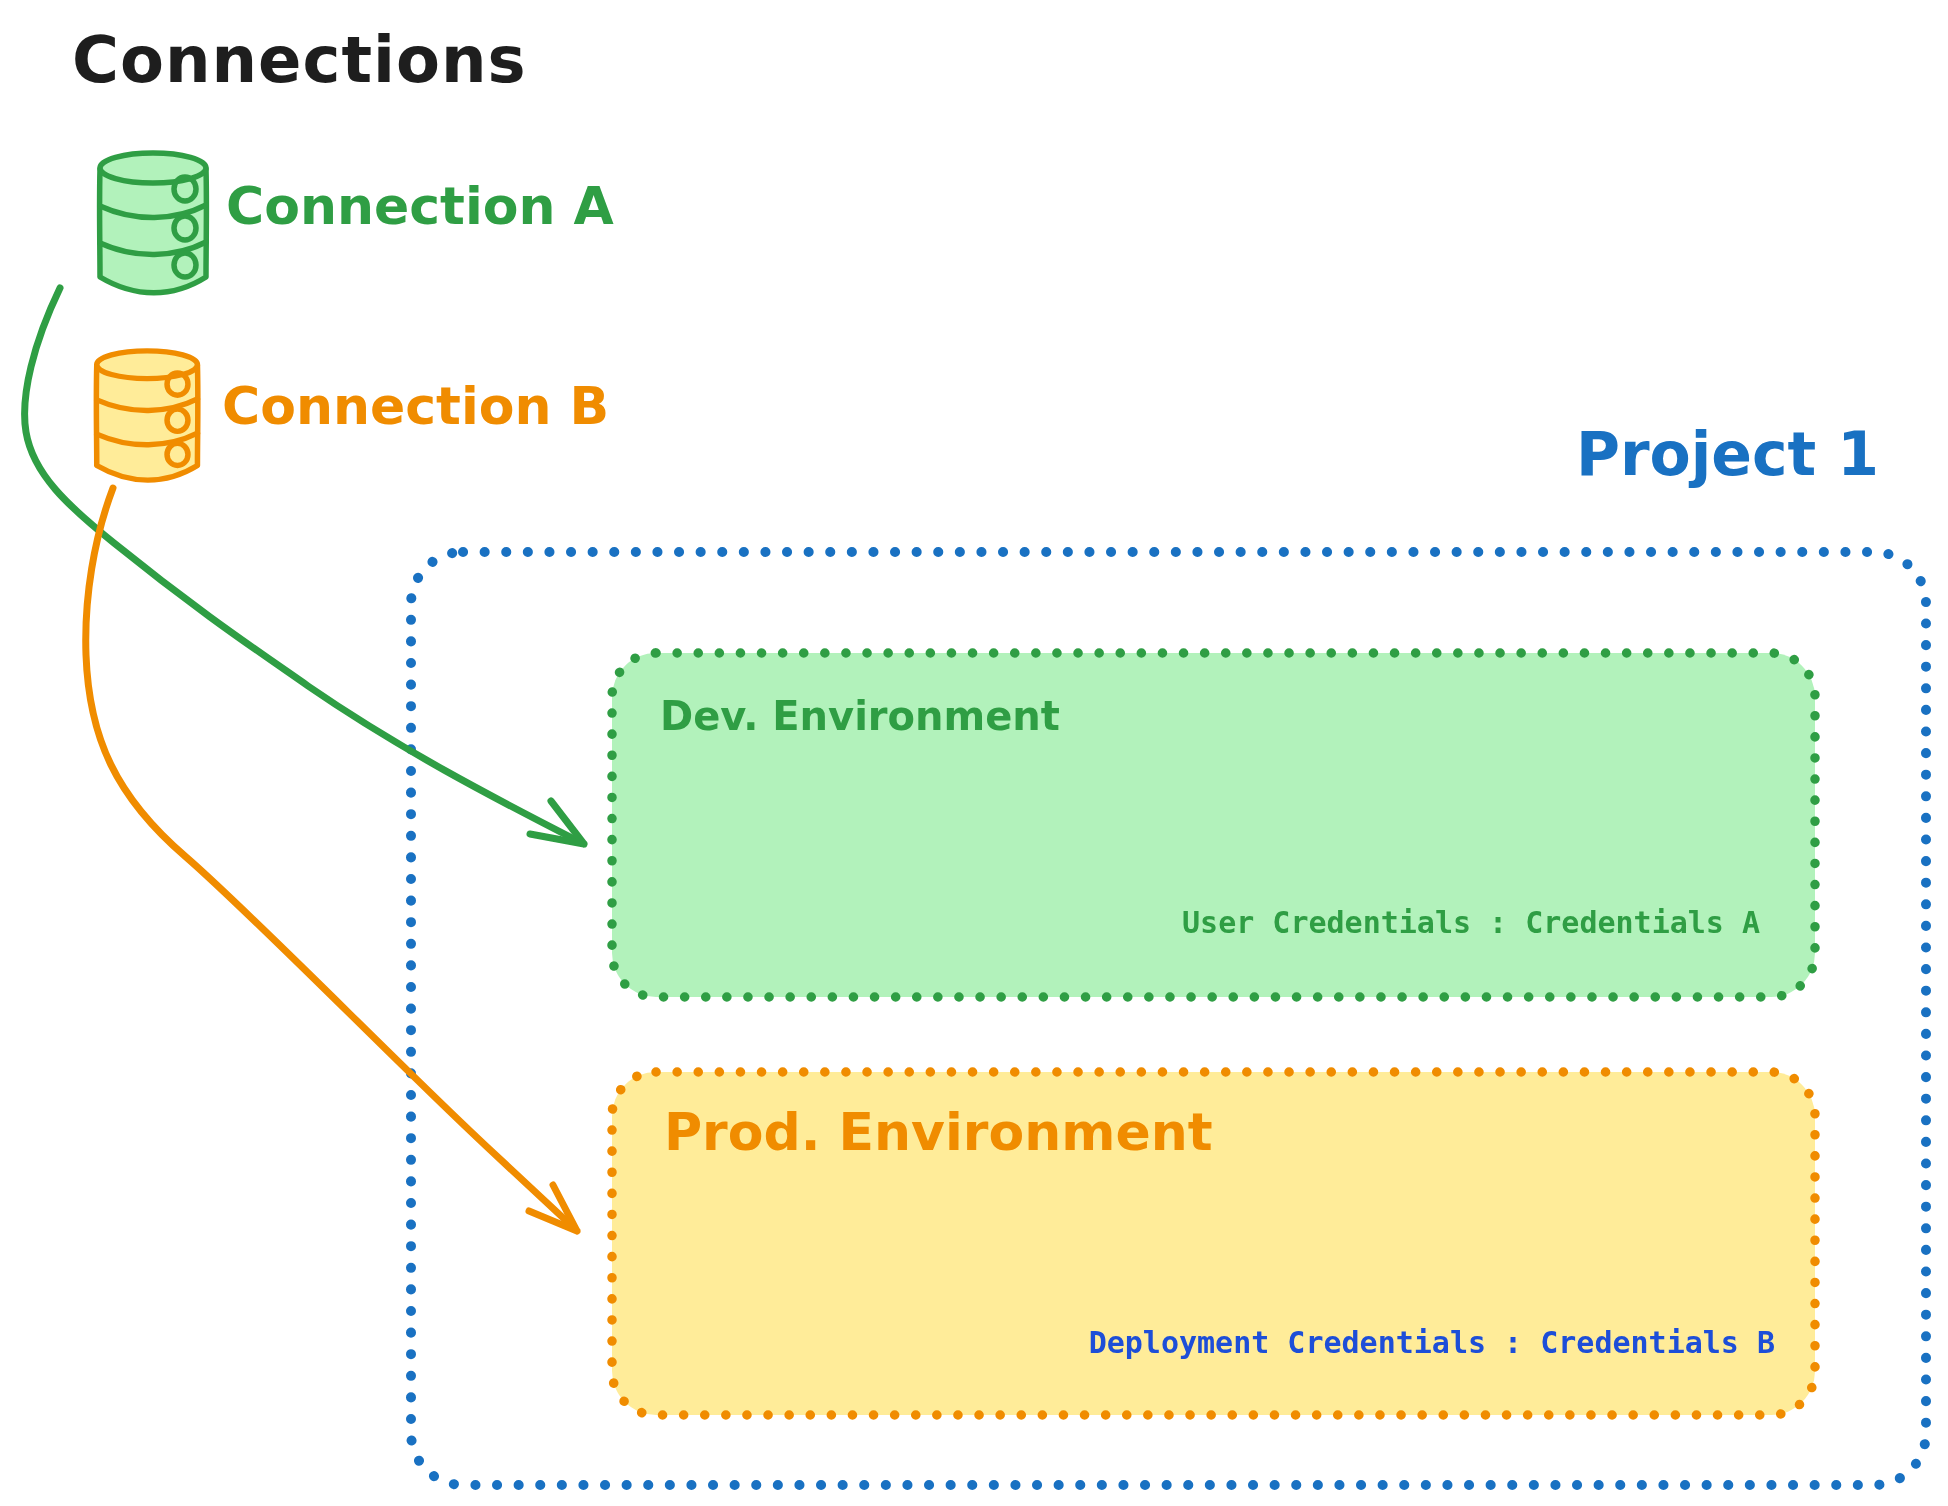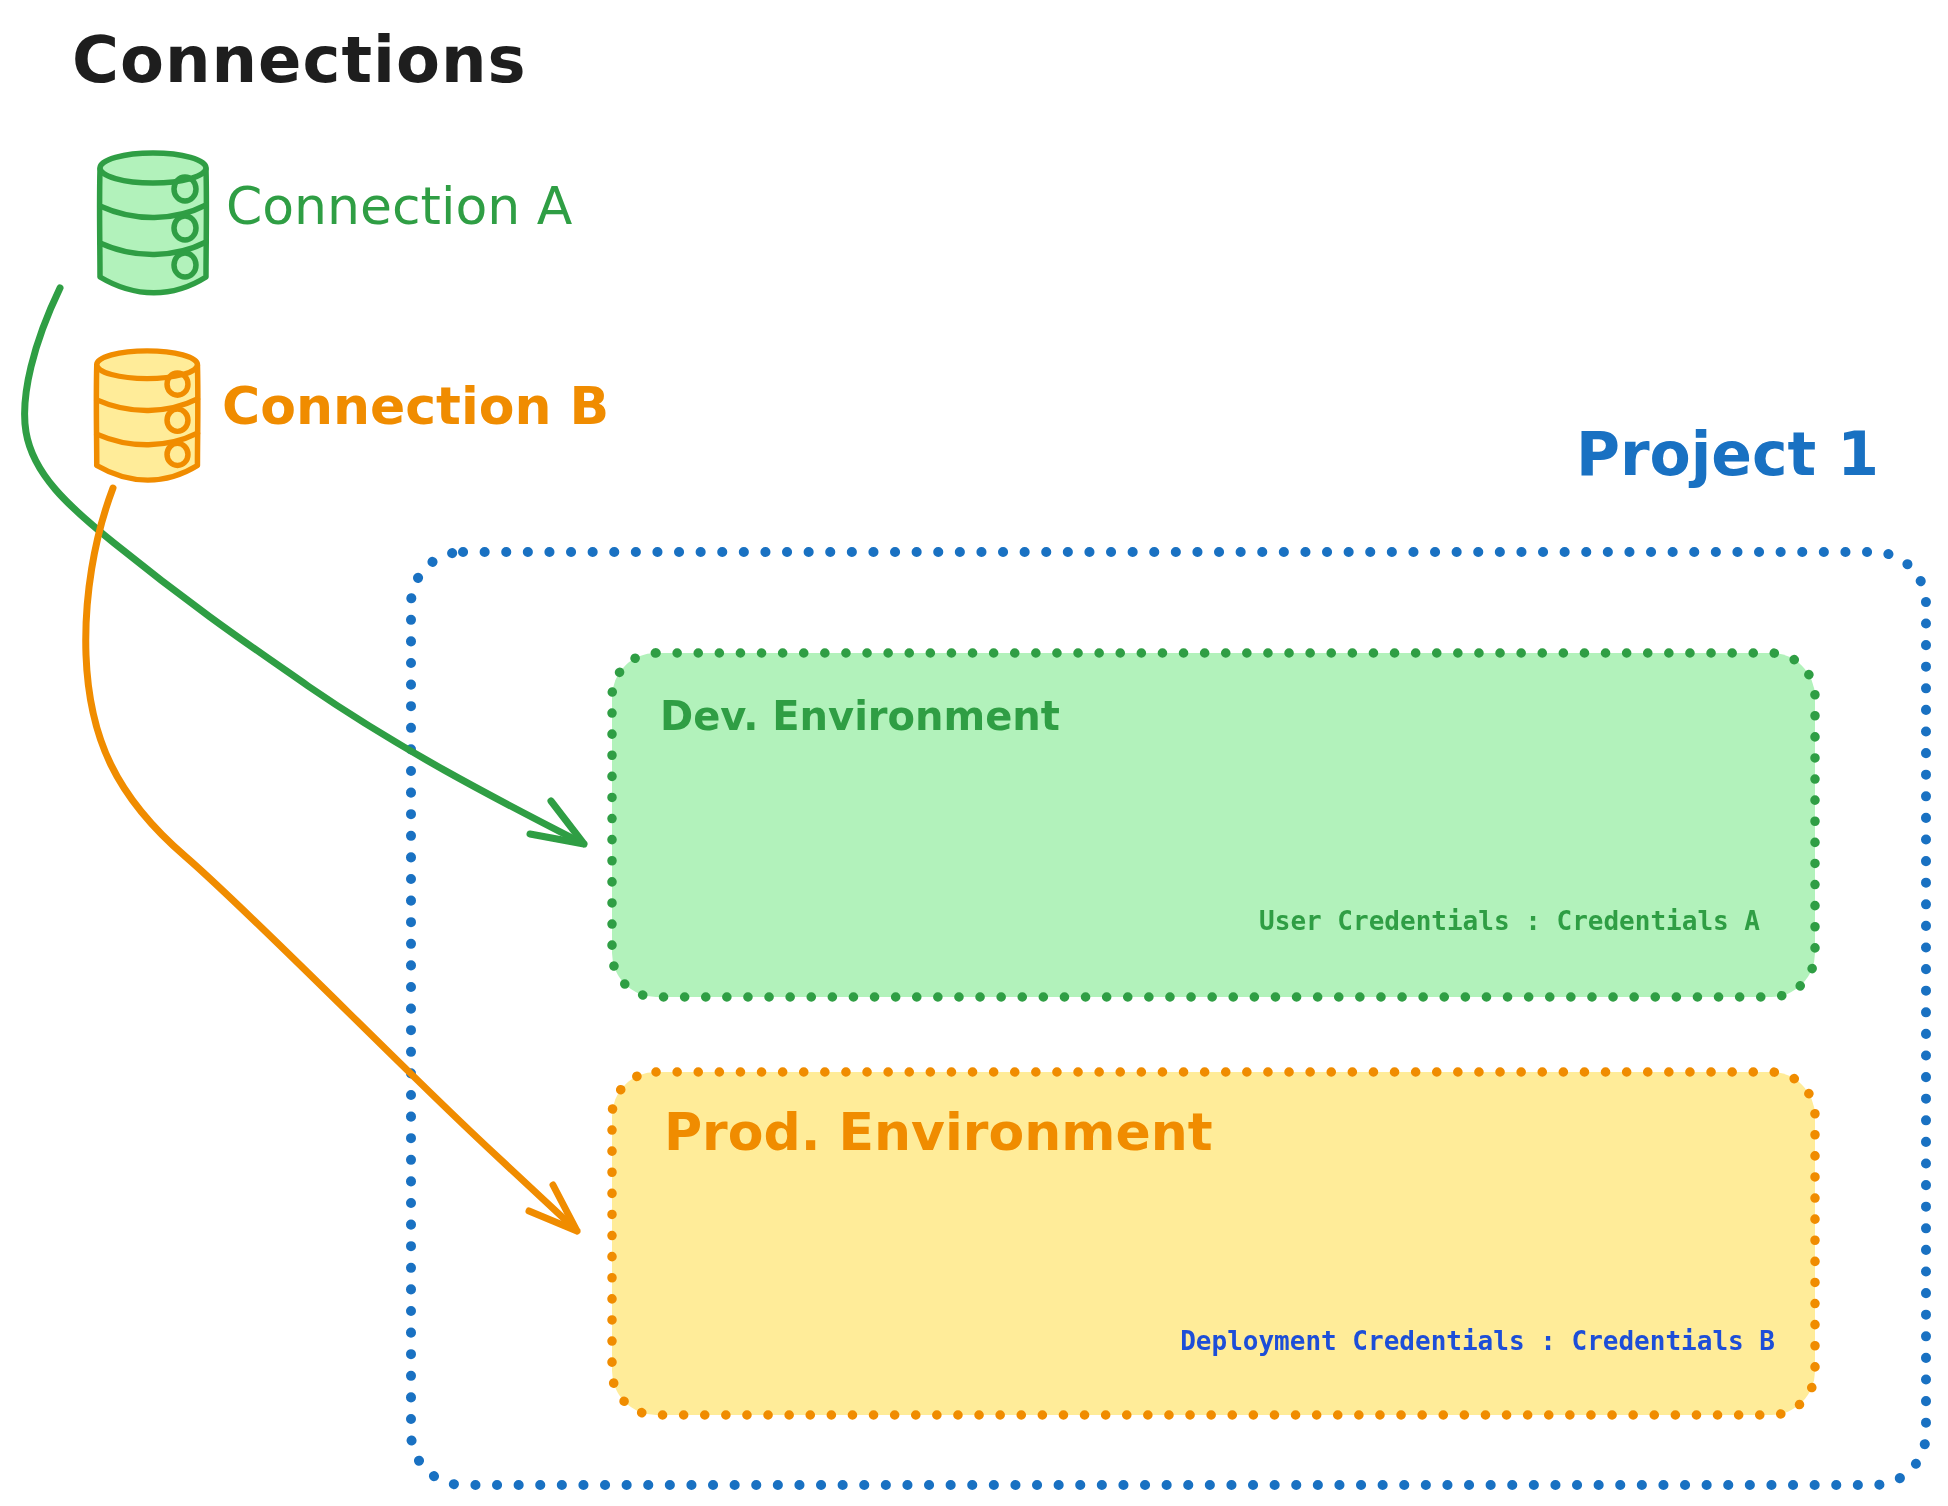--- a/index.html
+++ b/index.html
@@ -1,26 +1,26 @@
 <!DOCTYPE html>
 <html><head>
 <meta charset="utf-8">
 <style>
   html,body{margin:0;padding:0;background:#ffffff;}
   #canvas{position:relative;width:1948px;height:1506px;background:#ffffff;overflow:hidden;
           font-family:"DejaVu Sans",sans-serif;}
   #shapes{position:absolute;left:0;top:0;}
   .txt{position:absolute;white-space:nowrap;line-height:1;}
   .title{left:72px;top:28px;font-size:64px;font-weight:700;color:#1e1e1e;letter-spacing:1px;text-align:right;}
-  .conn-a{left:226px;top:180px;font-size:52px;font-weight:400;color:#2f9e44;}
+  .conn-a{left:226px;top:180px;font-size:52px;font-weight:700;color:#2f9e44;}
   .conn-b{left:222px;top:380px;font-size:52px;font-weight:700;color:#f08c00;}
   .project{left:1576px;top:424px;font-size:60px;font-weight:700;color:#1971c2;}
   .dev-label{left:660px;top:696px;font-size:40px;font-weight:700;color:#2f9e44;}
   .prod-label{left:664px;top:1106px;font-size:52px;font-weight:700;color:#f08c00;}
-  .cred{font-family:"DejaVu Sans Mono",monospace;font-size:26px;font-weight:700;text-align:right;}
+  .cred{font-family:"DejaVu Sans Mono",monospace;font-size:30px;font-weight:700;text-align:right;}
   .dev-cred{right:188px;top:908px;color:#2f9e44;}
   .prod-cred{right:173px;top:1328px;color:#1d4ed8;}
 </style>
 </head>
 <body>
 
 <div id="canvas">
 
   <svg id="shapes" width="1948" height="1506" viewBox="0 0 1948 1506">
 

